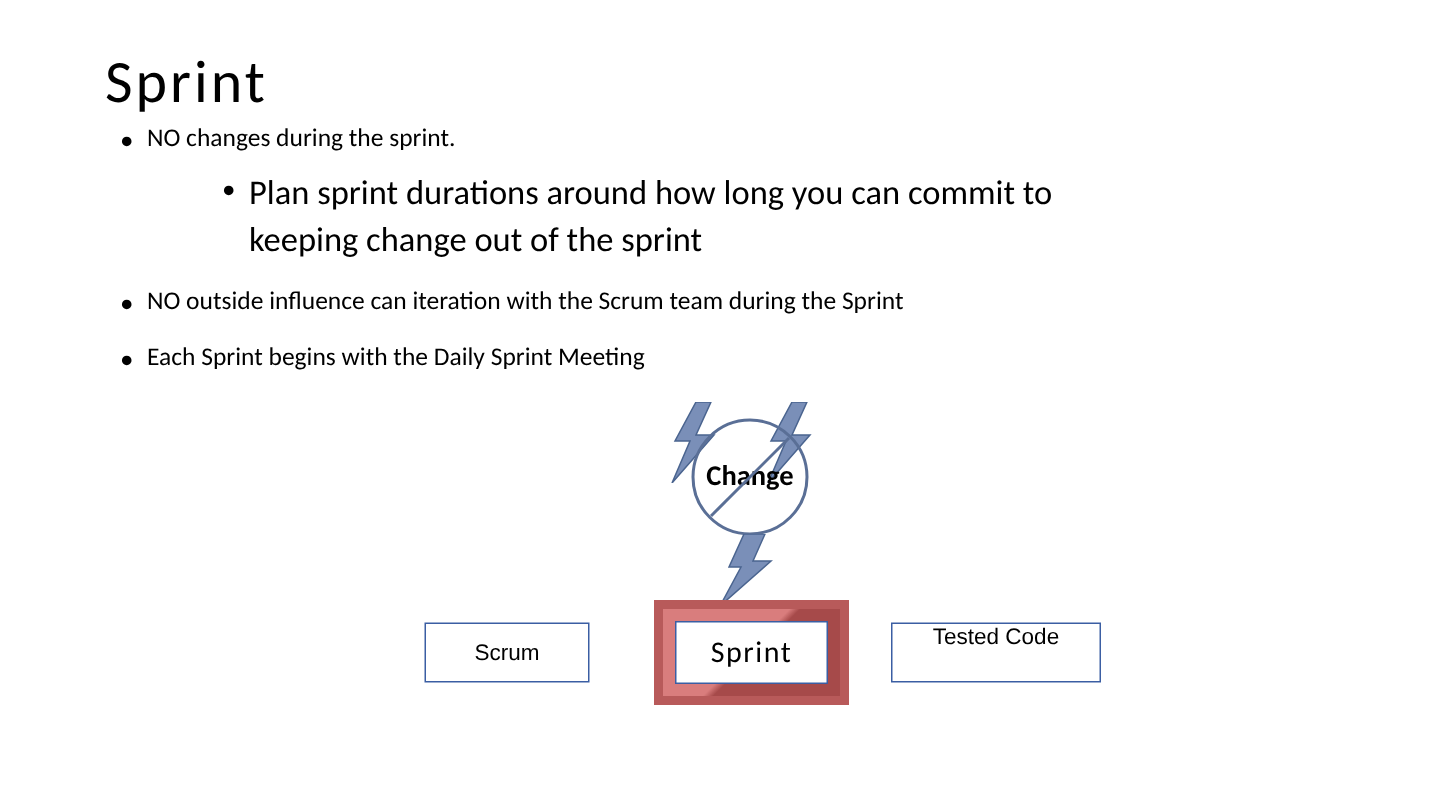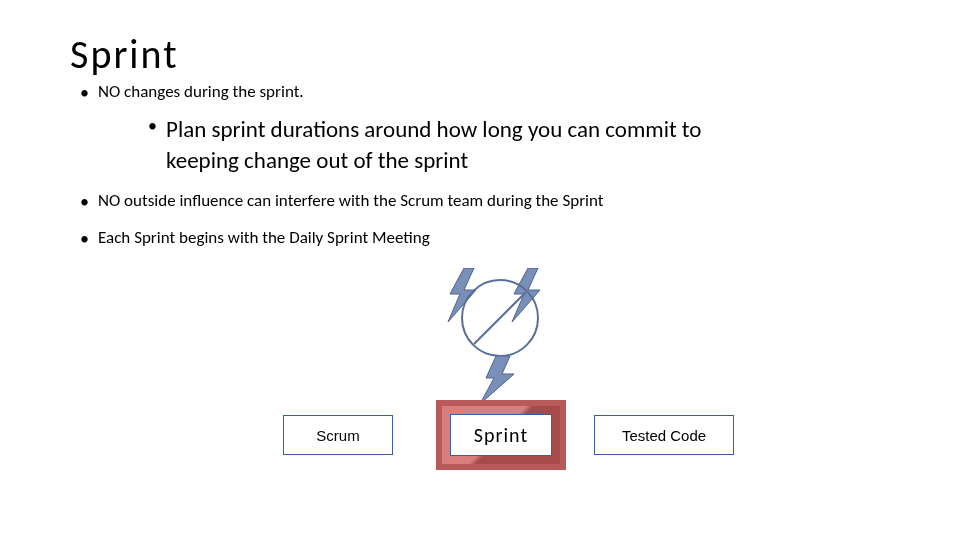--- a/index.html
+++ b/index.html
@@ -41,57 +41,58 @@
   }
   .sprint-box-inner {
     width: 102px; height: 42px; background: #fff; border: 1px solid #3b5ea3;
     display: flex; align-items: center; justify-content: center;
     font-size: 20px; letter-spacing: 1px;
   }
   
   .tested-box {
     position: absolute; left: 594px; top: 155px; width: 140px; height: 40px;
     border: 1px solid #3b5ea3; background: #fff;
-    display: flex; align-items: center; justify-content: center;
+    display: flex; justify-content: center;
     font-family: Verdana, Tahoma, sans-serif; font-size: 15px;
   }
   
   .down-bolt { position: absolute; left: 480px; top: 96px; }
 </style>
 </head>
 <body>
 
 <div class="slide">
   <div class="title">Sprint</div>
 
   <ul class="main">
     <li>
       <span>NO changes during the sprint.</span>
       <ul class="sub">
         <li>Plan sprint durations around how long you can commit to keeping change out of the sprint</li>
       </ul>
     </li>
-    <li>NO outside influence can interfere with the Scrum team during the Sprint</li>
+    <li>NO outside influence can iteration with the Scrum team during the Sprint</li>
     <li>Each Sprint begins with the Daily Sprint Meeting</li>
   </ul>
 
   <div class="diagram">
 
     <div class="bolt" style="left:446px; top:8px;">
       <svg width="34" height="54" viewBox="0 0 34 54">
         <polygon points="18,0 4,26 14,26 2,54 30,22 18,22 28,0" fill="#7a8fb8" stroke="#4a648f" stroke-width="1"></polygon>
       </svg>
     </div>
     <div class="bolt" style="left:510px; top:8px;">
       <svg width="34" height="54" viewBox="0 0 34 54">
         <polygon points="18,0 4,26 14,26 2,54 30,22 18,22 28,0" fill="#7a8fb8" stroke="#4a648f" stroke-width="1"></polygon>
       </svg>
     </div>
 
     <div class="change-wrap">
+      <div class="change-label">Change</div>
       <div class="prohibit">
         <svg viewBox="0 0 84 84">
           <circle cx="42" cy="42" r="38" fill="none" stroke="#5a6f96" stroke-width="2"></circle>
           <line x1="16" y1="68" x2="68" y2="16" stroke="#5a6f96" stroke-width="2"></line>
         </svg>
       </div>
     </div>
 
     <div class="down-bolt">
       <svg width="40" height="48" viewBox="0 0 40 48">

